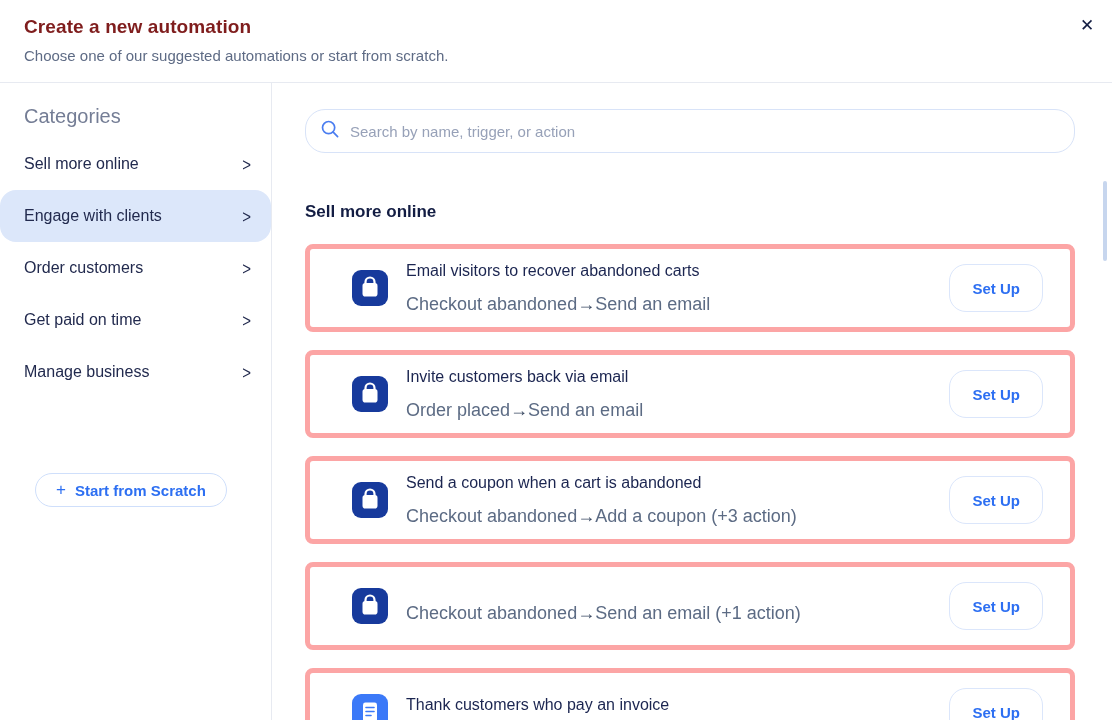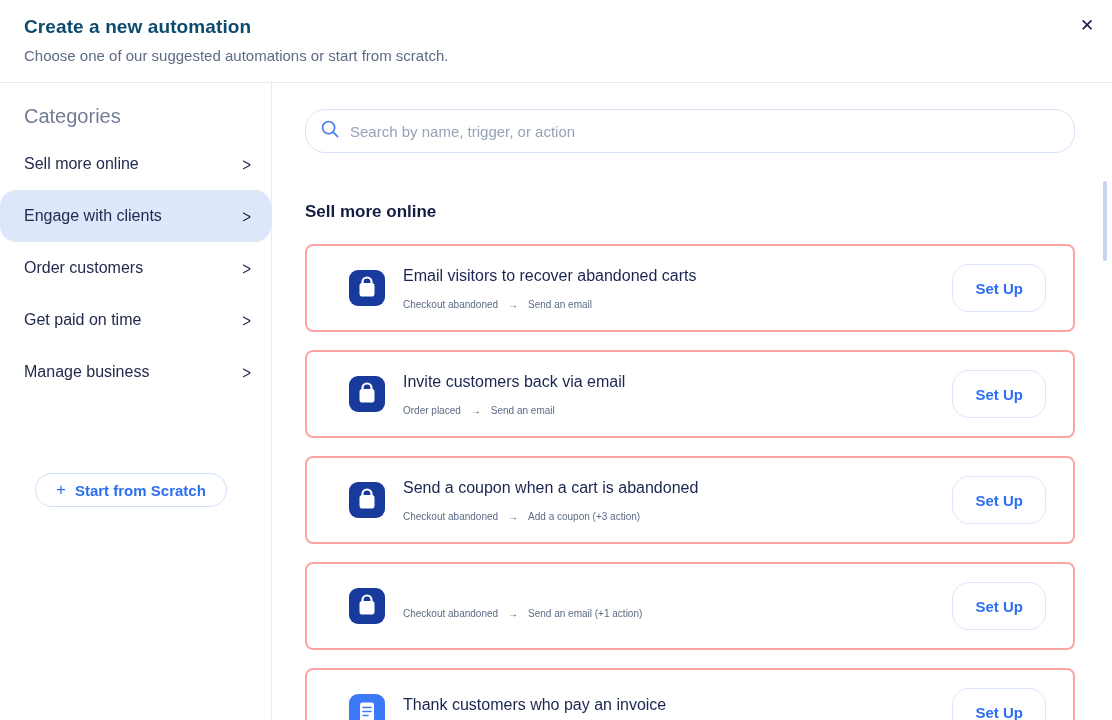--- a/index.html
+++ b/index.html
@@ -12,21 +12,21 @@
   }
   .modal { width: 1112px; height: 720px; display: flex; flex-direction: column; background: #fff; }
 
   
   .modal-header {
     position: relative;
     padding: 16px 24px 18px 24px;
     border-bottom: 1px solid #e7eaf1;
     flex: 0 0 auto;
   }
-  .modal-title { font-size: 19px; font-weight: 700; color: #0c4a6e; letter-spacing: .1px; }
+  .modal-title { font-size: 19px; font-weight: 700; color: #7f1d1d; letter-spacing: .1px; }
   .modal-subtitle { margin-top: 9px; font-size: 15px; color: #5e6b85; }
   .close-btn {
     position: absolute; top: 13px; right: 12px;
     width: 26px; height: 26px; border: none; background: transparent;
     font-size: 17px; line-height: 26px; color: #131d43; cursor: pointer;
     text-align: center;
   }
 
   
   .modal-body { flex: 1 1 auto; display: flex; min-height: 0; }
@@ -66,33 +66,33 @@
     width: 100%; height: 44px; border: 1px solid #d8e3f8; border-radius: 20px;
     padding: 0 18px 0 44px; font-family: "Liberation Sans", sans-serif;
     font-size: 15px; color: #222a4e; outline: none; background: #fff;
   }
   .search-input::placeholder { color: #97a1b8; }
   .search-icon { position: absolute; left: 15px; top: 10px; width: 20px; height: 20px; }
 
   .section-title { font-size: 17px; font-weight: 700; color: #131d43; margin-bottom: 22px; }
 
   .card {
-    height: 88px; border: 2px solid #fca5a5; border-radius: 8px;
+    height: 88px; border: 5px solid #fca5a5; border-radius: 8px;
     display: flex; align-items: center; padding: 0 27px 0 42px;
     margin-bottom: 18px; background: #fff; cursor: pointer;
   }
   .card-icon {
     width: 36px; height: 36px; border-radius: 9px; flex: 0 0 36px;
     display: flex; align-items: center; justify-content: center;
   }
   .card-icon.bag { background: #173a9c; }
   .card-icon.invoice { background: #3b79f8; }
   .card-text { flex: 1 1 auto; margin-left: 18px; min-width: 0; }
   .card-title { font-size: 16px; font-weight: 500; color: #1b2550; }
-  .card-sub { margin-top: 14px; font-size: 10px; color: #5c6b84; display: flex; gap: 10px; align-items: center; }
+  .card-sub { margin-top: 14px; font-size: 18px; color: #5c6b84; display: flex; gap: 0; align-items: center; }
   .card-sub .arrow { color: #3b4a63; }
   .setup-btn {
     flex: 0 0 auto; height: 48px; padding: 0 22px;
     border: 1px solid #dbe6fb; border-radius: 17px; background: #fff;
     color: #2d6ff2; font-family: "Liberation Sans", sans-serif;
     font-size: 15px; font-weight: 700; cursor: pointer;
   }
 
   .scrollbar-thumb {
     position: absolute; right: 5px; top: 98px; width: 4px; height: 80px;

